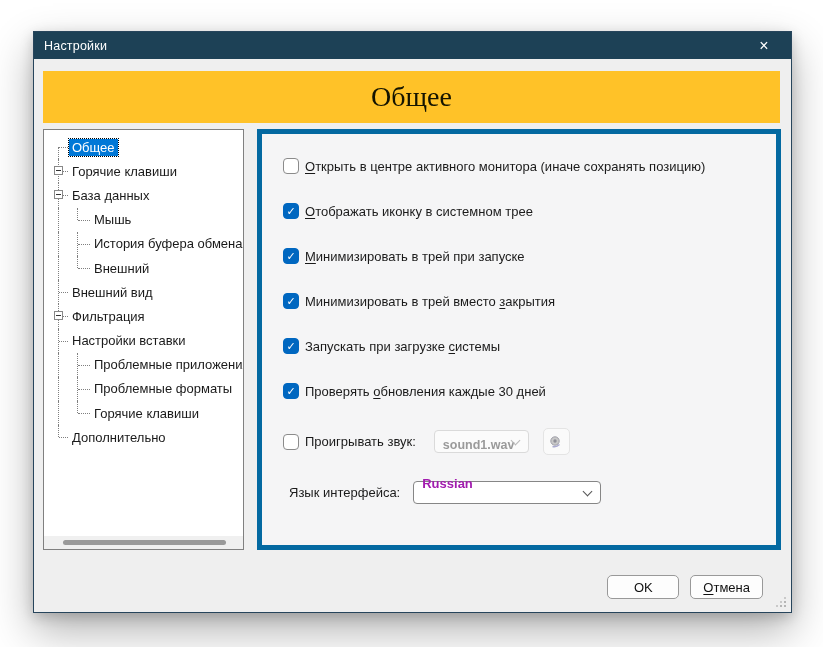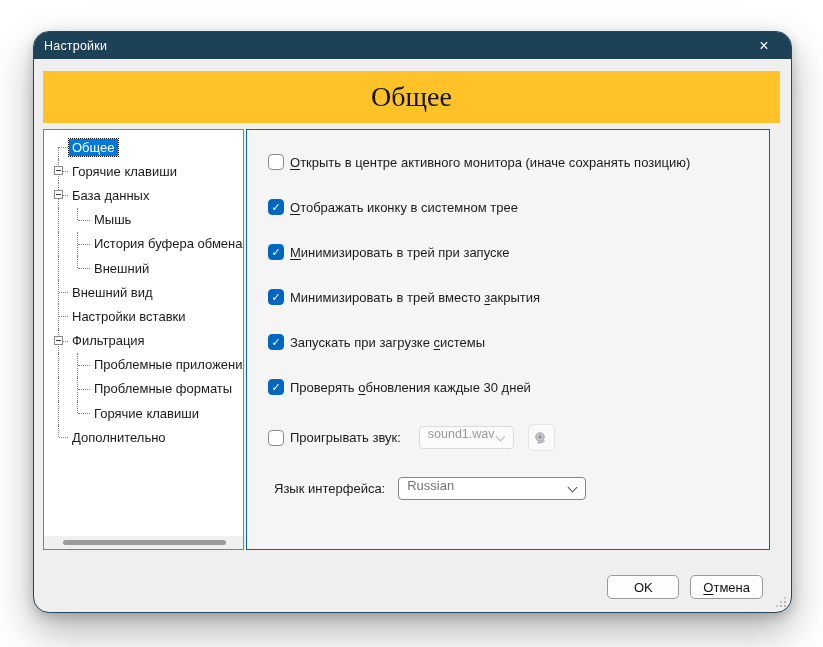--- a/index.html
+++ b/index.html
@@ -1,20 +1,20 @@
 <!DOCTYPE html>
 <html><head>
 <meta charset="utf-8">
 <style>
   * { box-sizing: border-box; margin: 0; padding: 0; }
   html,body { width:823px; height:647px; background:#ffffff; font-family:"Liberation Sans", sans-serif; overflow:hidden; }
 
   .dialog {
     position:absolute; left:33px; top:31px; width:759px; height:582px;
-    background:#efefef; border:1px solid #27455c; border-radius:16px;
+    background:#efefef; border:1px solid #27455c; border-radius:0;
     box-shadow:0 18px 40px rgba(0,0,0,.30), 0 4px 12px rgba(0,0,0,.18);
     overflow:hidden;
   }
 
   
   .titlebar { height:27px; background:#1d4156; display:flex; align-items:center; padding:0 10px; }
   .title-text { color:#ffffff; font-size:12.5px; letter-spacing:.2px; }
   .close-btn { margin-left:auto; width:34px; height:27px; display:flex; align-items:center; justify-content:center;
                color:#ffffff; font-size:16px; line-height:1; cursor:default; }
 
@@ -39,39 +39,39 @@
   .expander { position:absolute; left:4px; top:calc(50% - 5px); width:9px; height:9px; background:#fff;
               border:1px solid #888; z-index:2; }
   .expander::after { content:""; position:absolute; left:1px; right:1px; top:3px; height:1px; background:#333; }
   .tree-label { padding:1px 3px; white-space:nowrap; z-index:1; }
   .tree-label.selected { background:#0078d7; color:#fff; outline:1px dotted #000; outline-offset:0; }
 
   .hscroll { position:absolute; left:0; right:0; bottom:0; height:13px; background:#f0f0f0; }
   .hscroll .thumb { position:absolute; left:19px; right:17px; top:4px; height:5px; background:#9a9a9a; border-radius:3px; }
 
   
-  .content-panel { position:absolute; left:212px; top:97px; width:524px; height:421px;
-                   background:#f5f5f6; border:1px solid #0369a1; padding:24px 20px 0 21px; }
+  .content-panel { position:absolute; left:223px; top:97px; width:524px; height:421px;
+                   background:#f5f5f6; border:5px solid #0369a1; padding:24px 20px 0 21px; }
   .cb-row { display:flex; align-items:center; gap:6px; height:16px; margin-bottom:29px; font-size:13px; color:#1b1b1b; }
   .checkbox { flex:none; width:16px; height:16px; border-radius:4px; background:#fff; border:1px solid #8b8b8b;
               display:flex; align-items:center; justify-content:center; font-size:11px; line-height:1; }
   .checkbox.checked { background:#0067c0; border-color:#0067c0; color:#fff; }
   .cb-label u { text-underline-offset:2px; }
 
   .sound-row { display:flex; align-items:center; gap:6px; height:27px; margin-top:6px; font-size:13px; color:#1b1b1b; }
-  .select { position:relative; display:flex; align-items:flex-start; border-radius:4px; font-size:12.5px; }
+  .select { position:relative; display:flex; align-items:flex-end; border-radius:4px; font-size:12.5px;font-weight:bold; }
   .select .chev { position:absolute; right:9px; top:calc(50% - 5px); width:7px; height:7px;
                   border-right:1.4px solid #555; border-bottom:1.4px solid #555; transform:rotate(45deg); }
   .select.disabled { width:95px; height:23px; margin-left:12px; background:#fbfbfb; border:1px solid #dadada; color:#9a9a9a; padding:0 20px 0 8px; }
   .select.disabled .chev { border-color:#b8b8b8; }
   .icon-btn { width:27px; height:27px; margin-left:8px; border-radius:5px; background:#fafafa; border:1px solid #e4e4e4;
               display:flex; align-items:center; justify-content:center; }
 
   .lang-row { display:flex; align-items:center; margin-top:26px; font-size:13px; color:#1b1b1b; padding-left:6px; }
-  .select.enabled { width:188px; height:23px; margin-left:13px; background:#ffffff; border:1px solid #868686; color:#737373; padding:0 24px 5px 8px; font-size:13px; }
+  .select.enabled { width:188px; height:23px; margin-left:13px; background:#ffffff; border:1px solid #868686; color:#a21caf; padding:0 24px 12px 8px; font-size:13px; }
 
   
   .footer { position:absolute; right:28px; bottom:13px; display:flex; gap:11px; }
   .btn { min-width:72px; height:24px; padding:0 12px; background:#fdfdfd; border:1px solid #999;
          border-radius:5px; font-size:13px; color:#111; display:flex; align-items:center; justify-content:center; font-family:"Liberation Sans",sans-serif; }
   .btn u { text-underline-offset:2px; }
 
   .grip { position:absolute; right:4px; bottom:4px; width:12px; height:12px; }
   .grip::after { content:""; position:absolute; right:1px; bottom:1px; width:2px; height:2px; background:#b5b5b5;
                  box-shadow:-4px 0 #b5b5b5, -8px 0 #c9c9c9, 0 -4px #b5b5b5, -4px -4px #c9c9c9, 0 -8px #c9c9c9; }
@@ -121,28 +121,28 @@
       <div class="tree-row">
         <span class="cell c0 v-full"></span>
         <span class="cell c1 v-top h"></span>
         <span class="tree-label">Внешний</span>
       </div>
       <div class="tree-row">
         <span class="cell c0 v-full h"></span>
         <span class="tree-label">Внешний вид</span>
       </div>
       <div class="tree-row">
-        <span class="cell c0 v-full h"></span>
-        <span class="tree-label">Настройки вставки</span>
-      </div>
-      <div class="tree-row">
         <span class="cell c0 v-full h">
           <span class="expander"></span>
         </span>
         <span class="tree-label">Фильтрация</span>
+      </div>
+      <div class="tree-row">
+        <span class="cell c0 v-full h"></span>
+        <span class="tree-label">Настройки вставки</span>
       </div>
       <div class="tree-row">
         <span class="cell c0 v-full"></span>
         <span class="cell c1 v-full h"></span>
         <span class="tree-label">Проблемные приложения</span>
       </div>
       <div class="tree-row">
         <span class="cell c0 v-full"></span>
         <span class="cell c1 v-full h"></span>
         <span class="tree-label">Проблемные форматы</span>

